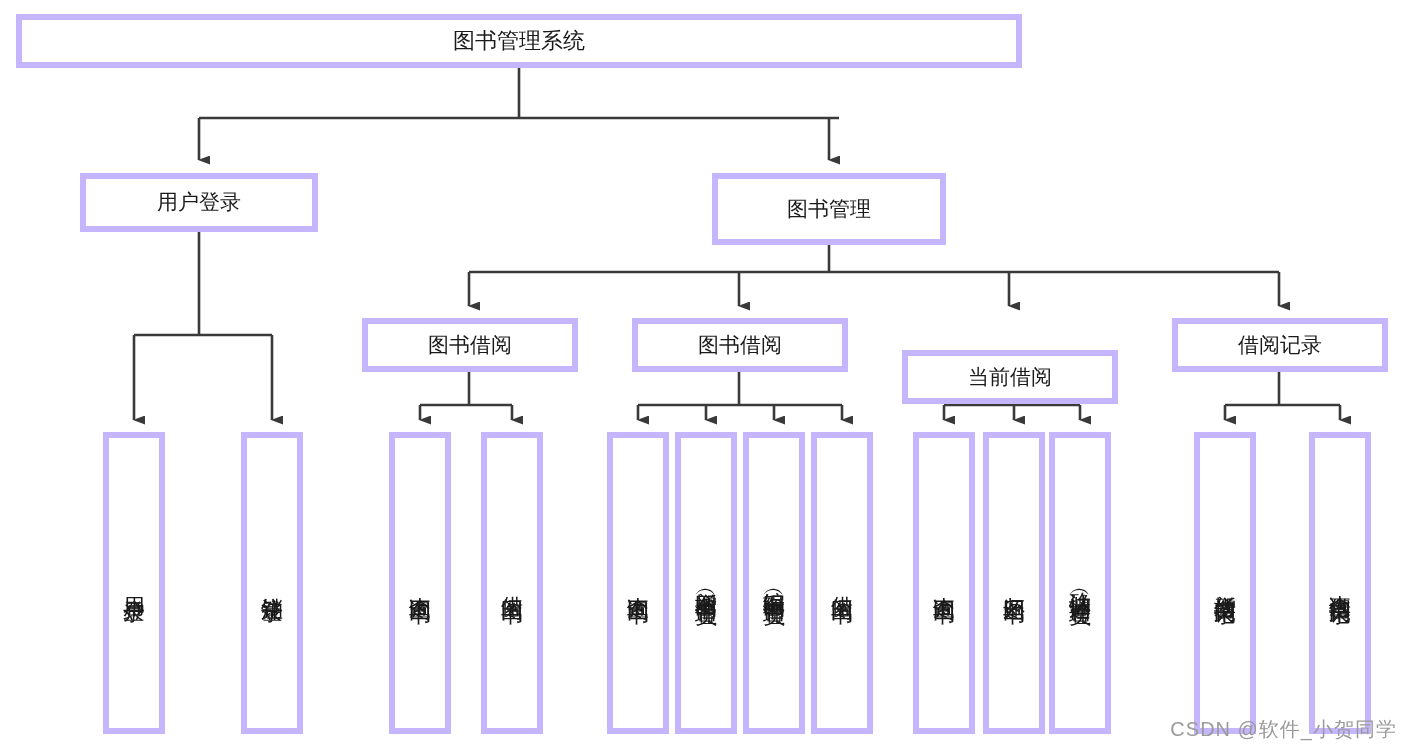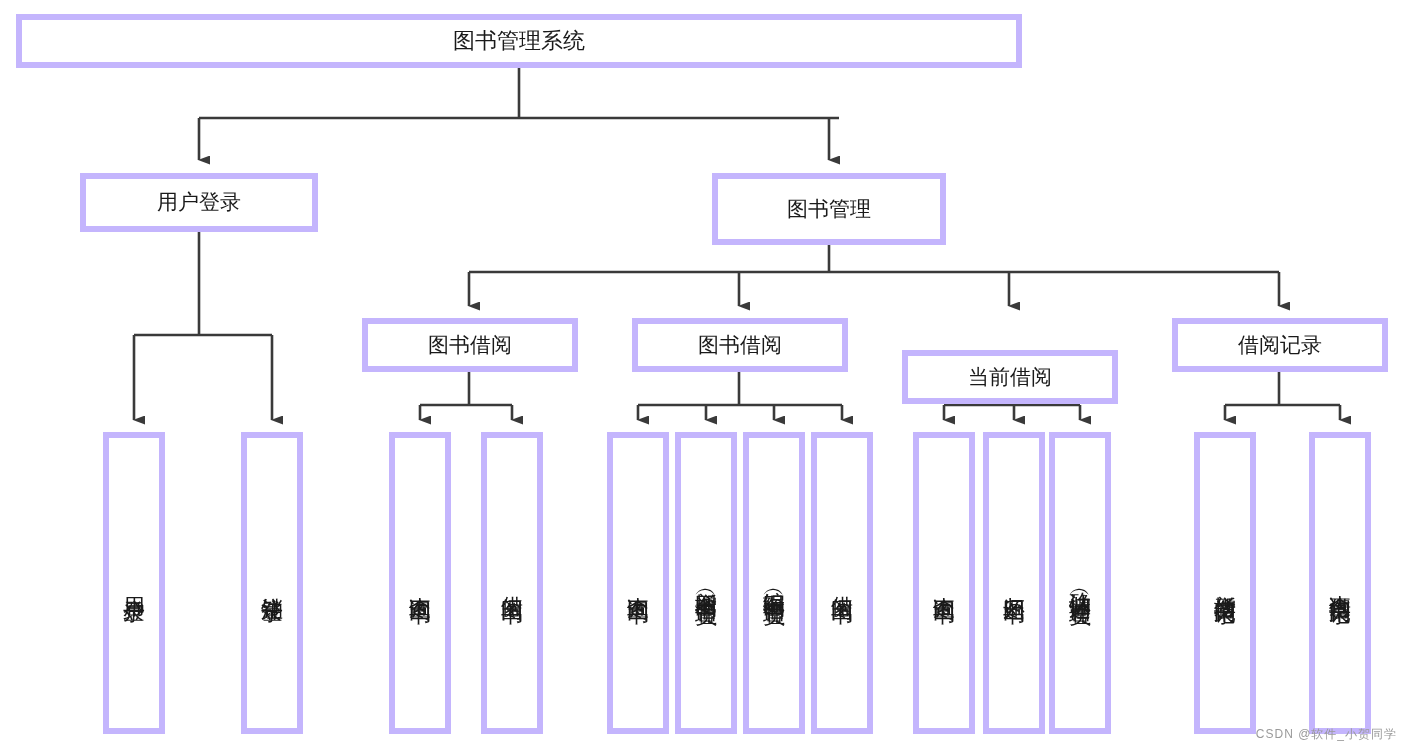--- a/index.html
+++ b/index.html
@@ -5,21 +5,21 @@
   html,body{margin:0;padding:0;background:#ffffff;}
   body{width:1405px;height:747px;font-family:"Liberation Sans","DejaVu Sans",sans-serif;overflow:hidden;}
   #stage{position:relative;width:1405px;height:747px;background:#ffffff;}
   svg#edges{position:absolute;left:0;top:0;width:1405px;height:747px;}
   .node{position:absolute;box-sizing:border-box;background:#ffffff;border:6px solid #c4b5fd;display:flex;align-items:center;justify-content:center;}
   .node .lbl{color:#1a1a1a;text-align:center;line-height:1.15;white-space:nowrap;}
   .node.h .lbl{font-size:21px;}
   .node.title .lbl{font-size:22px;}
   .node.v{writing-mode:vertical-rl;text-orientation:upright;}
   .node.v .lbl{writing-mode:vertical-rl;text-orientation:upright;font-size:22px;letter-spacing:2px;line-height:1.1;white-space:nowrap;}
-  #watermark{position:absolute;right:8px;bottom:4px;font-size:12px;color:#9a9a9a;letter-spacing:1px;white-space:nowrap;}
+  #watermark{position:absolute;right:8px;bottom:4px;font-size:20px;color:#9a9a9a;letter-spacing:1px;white-space:nowrap;}
 </style>
 </head>
 <body>
 
 <div id="stage">
 
   <svg id="edges" viewBox="0 0 1405 747">
     <defs>
       <marker id="arw" markerWidth="10" markerHeight="12" refX="4.5" refY="11" orient="auto" markerUnits="userSpaceOnUse">
         <path d="M0,0 L9,0 L4.5,12 Z" fill="#3a3a3a"></path>

